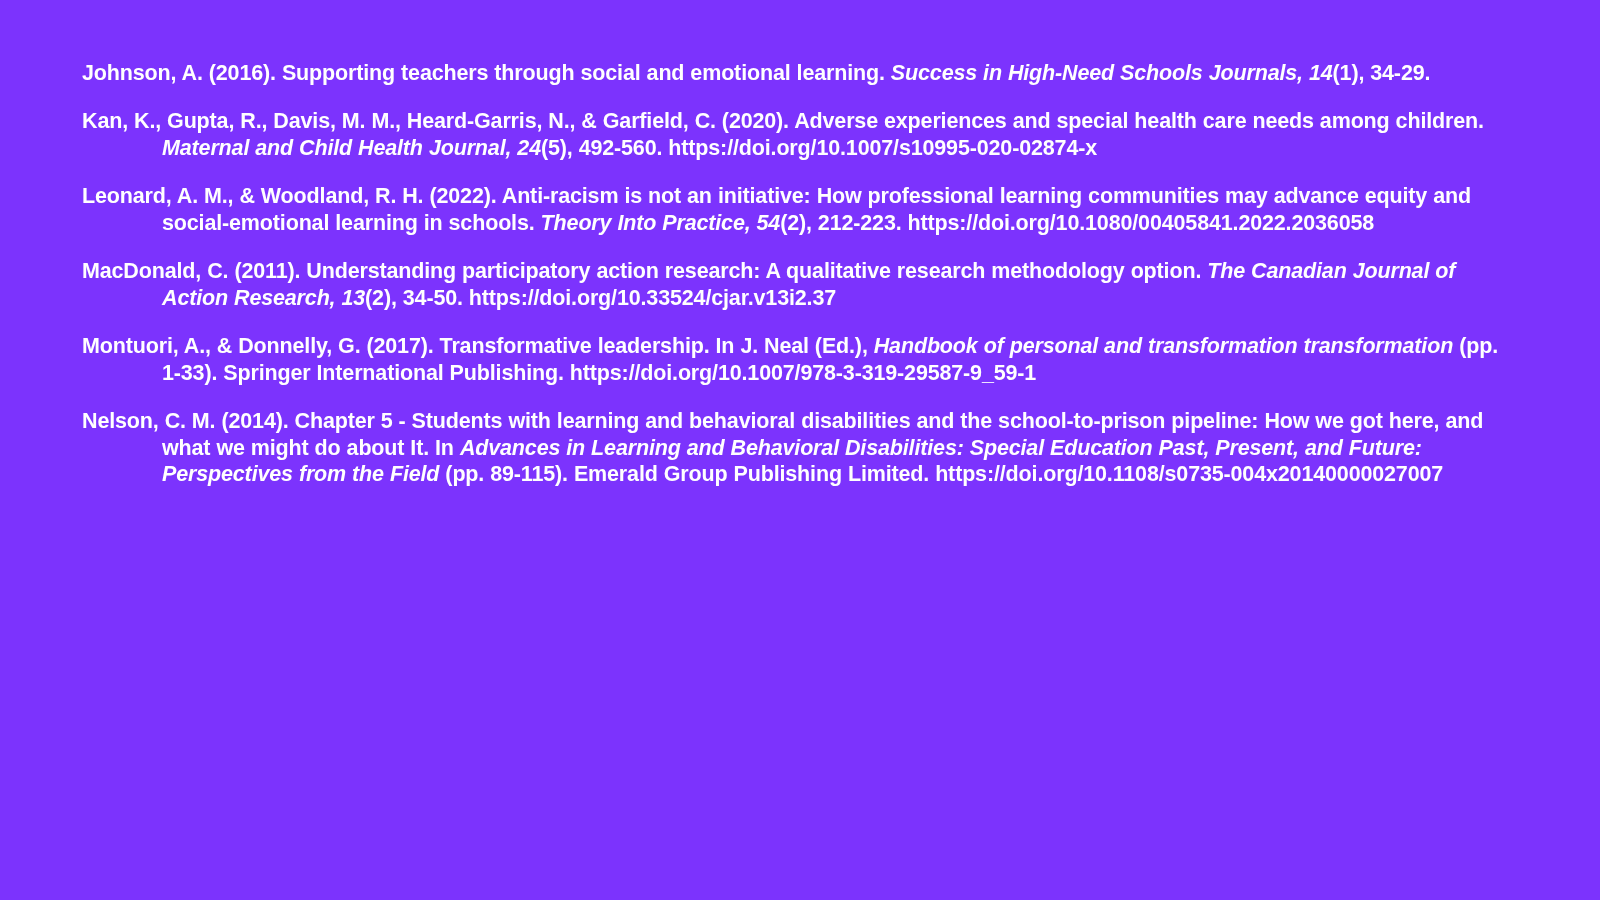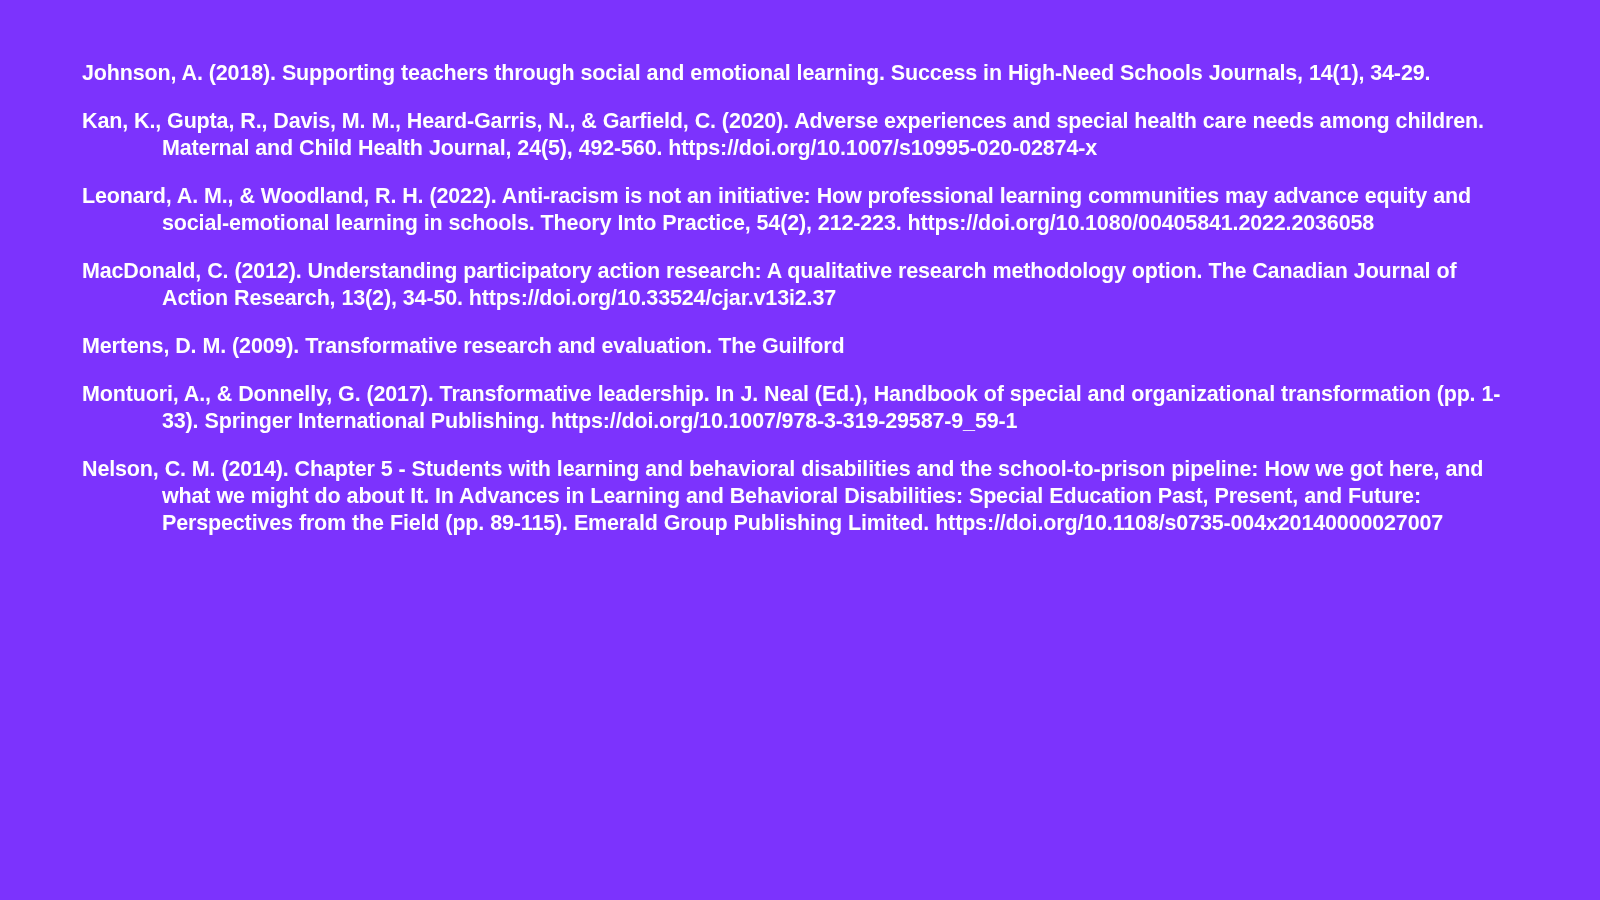--- a/index.html
+++ b/index.html
@@ -27,26 +27,26 @@
     letter-spacing: -0.15px;
     padding-left: 80px;
     text-indent: -80px;
     margin-bottom: 17px;
     word-spacing: 0.2px;
   }
   .reference-entry:last-child {
     margin-bottom: 15px;
   }
   .it {
+    font-style: italic;
   }
 </style>
 </head>
 <body style="background: rgb(124, 51, 253);">
 
 <div id="reference-list" style="color: rgb(255, 255, 255);">
-    <p class="reference-entry"><span class="">Johnson, A. (2018). Supporting teachers through social and emotional learning. </span><span class="it">Success in High-Need Schools Journals, 14</span><span class="">(1), 34-29.</span></p>
+    <p class="reference-entry"><span class="">Johnson, A. (2016). Supporting teachers through social and emotional learning. </span><span class="it">Success in High-Need Schools Journals, 14</span><span class="">(1), 34-29.</span></p>
     <p class="reference-entry"><span class="">Kan, K., Gupta, R., Davis, M. M., Heard-Garris, N., &amp; Garfield, C. (2020). Adverse experiences and special health care needs among children. </span><span class="it">Maternal and Child Health Journal, 24</span><span class="">(5), 492-560. https://doi.org/10.1007/s10995-020-02874-x</span></p>
     <p class="reference-entry"><span class="">Leonard, A. M., &amp; Woodland, R. H. (2022). Anti-racism is not an initiative: How professional learning communities may advance equity and social-emotional learning in schools. </span><span class="it">Theory Into Practice, 54</span><span class="">(2), 212-223. https://doi.org/10.1080/00405841.2022.2036058</span></p>
-    <p class="reference-entry"><span class="">MacDonald, C. (2012). Understanding participatory action research: A qualitative research methodology option. </span><span class="it">The Canadian Journal of Action Research, 13</span><span class="">(2), 34-50. https://doi.org/10.33524/cjar.v13i2.37</span></p>
-    <p class="reference-entry"><span class="">Mertens, D. M. (2009). </span><span class="it">Transformative research and evaluation</span><span class="">. The Guilford</span></p>
-    <p class="reference-entry"><span class="">Montuori, A., &amp; Donnelly, G. (2017). Transformative leadership. In J. Neal (Ed.), </span><span class="it">Handbook of special and organizational transformation</span><span class=""> (pp. 1-33). Springer International Publishing. https://doi.org/10.1007/978-3-319-29587-9_59-1</span></p>
+    <p class="reference-entry"><span class="">MacDonald, C. (2011). Understanding participatory action research: A qualitative research methodology option. </span><span class="it">The Canadian Journal of Action Research, 13</span><span class="">(2), 34-50. https://doi.org/10.33524/cjar.v13i2.37</span></p>
+    <p class="reference-entry"><span class="">Montuori, A., &amp; Donnelly, G. (2017). Transformative leadership. In J. Neal (Ed.), </span><span class="it">Handbook of personal and transformation transformation</span><span class=""> (pp. 1-33). Springer International Publishing. https://doi.org/10.1007/978-3-319-29587-9_59-1</span></p>
     <p class="reference-entry"><span class="">Nelson, C. M. (2014). Chapter 5 - Students with learning and behavioral disabilities and the school-to-prison pipeline: How we got here, and what we might do about It. In </span><span class="it">Advances in Learning and Behavioral Disabilities: Special Education Past, Present, and Future: Perspectives from the Field</span><span class=""> (pp. 89-115). Emerald Group Publishing Limited. https://doi.org/10.1108/s0735-004x20140000027007</span></p>
   </div>
 
 </body></html>

